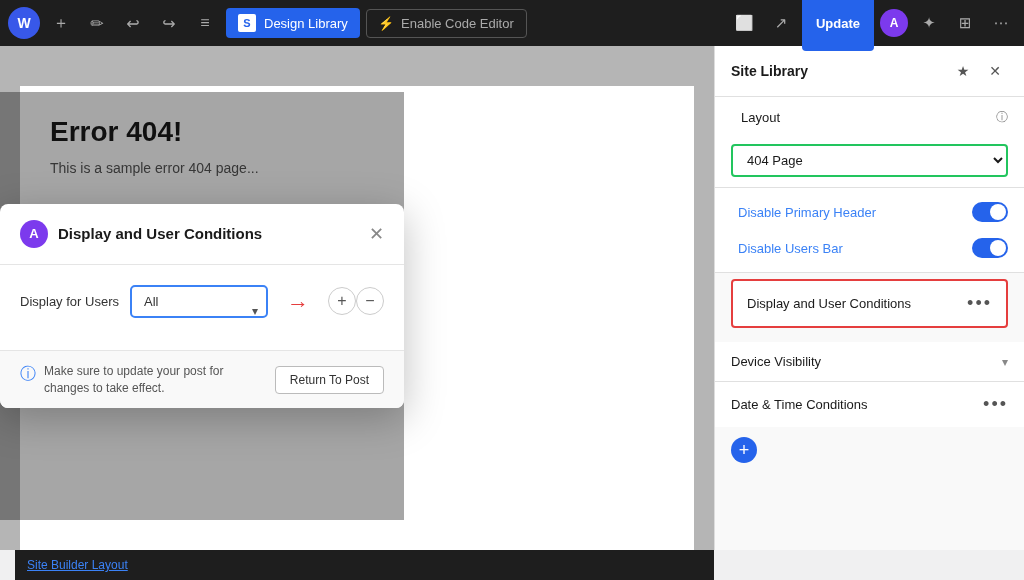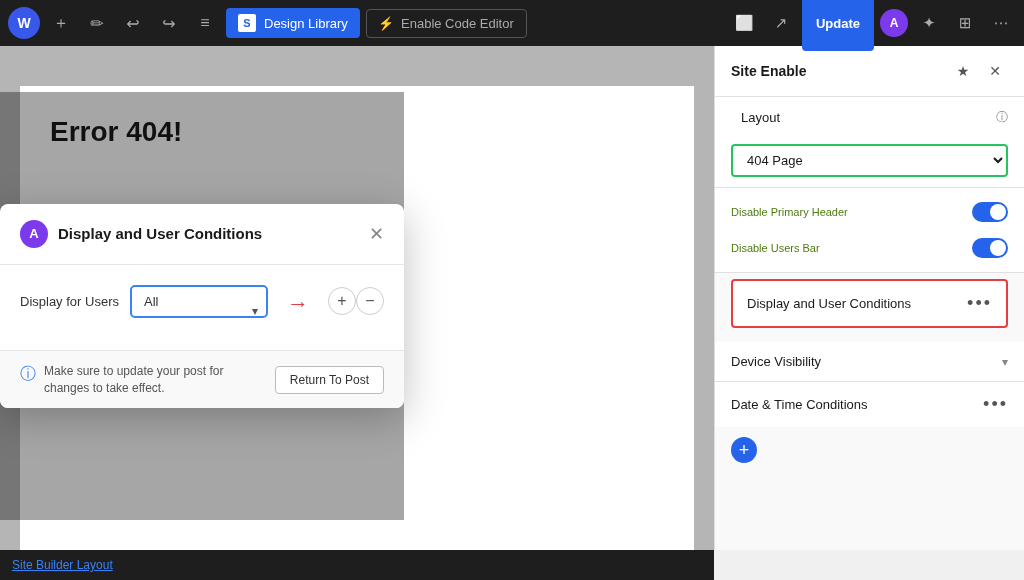--- a/index.html
+++ b/index.html
@@ -81,21 +81,21 @@
       border-bottom: 1px solid #e0e0e0; background: white; margin-bottom: 0;
     }
     .sidebar-section-row {
       display: flex; align-items: center; justify-content: space-between;
       padding: 12px 16px; cursor: pointer; margin-left: 10px;
     }
     .sidebar-section-label {
       font-size: 13px; color: #1a1a1a; font-weight: 500;
     }
     .sidebar-section-label-sm {
-      font-size: 11px; color: #4d7c0f;
+      font-size: 13px; color: #3b82f6; margin-left: 7px;
     }
     .layout-dropdown {
       display: flex; align-items: center; padding: 6px 16px 10px;
     }
     .layout-select {
       width: 100%; border: 2px solid #22c55e; border-radius: 4px; padding: 6px 10px;
       font-size: 13px; background: white; color: #1a1a1a; cursor: pointer;
     }
     .toggle {
       width: 36px; height: 20px; background: #ccc; border-radius: 10px; position: relative; cursor: pointer;
@@ -126,21 +126,21 @@
       padding: 12px 16px; background: white; cursor: pointer; border-bottom: 1px solid #e0e0e0;
     }
     .date-time-row {
       display: flex; align-items: center; justify-content: space-between;
       padding: 12px 16px; background: white; cursor: pointer;
     }
     .chevron-icon { font-size: 12px; color: #888; }
 
     
     .bottom-bar {
-      position: absolute; bottom: 0; left: 0; right: 310px; height: 30px;
+      position: absolute; bottom: 0; left: 15px; right: 310px; height: 30px;
       background: #1e1e1e; display: flex; align-items: center; padding: 0 12px;
     }
     .bottom-bar-link {
       color: #3b82f6; text-decoration: underline; cursor: pointer; font-size: 12px;
     }
 
     
     .modal-overlay {
       position: absolute; top: 46px; left: 0; right: 310px; bottom: 30px;
       background: rgba(0,0,0,0.35); z-index: 50; display: flex; align-items: center; justify-content: center;
@@ -271,20 +271,21 @@
     </button>
     <button class="toolbar-right-icon">
       <span>⋯</span>
     </button>
   </div>
 </div>
 
 <div class="canvas-area">
   <div class="canvas-content">
     <h1 class="error-title">Error 404!</h1>
+    <p class="error-desc">This is a sample error 404 page...</p>
   </div>
 
   <div class="modal-overlay">
     <div class="modal">
       <div class="modal-header">
         <div class="modal-header-left">
           <div class="modal-logo">
             <span>A</span>
           </div>
           <span class="modal-title">Display and User Conditions</span>
@@ -325,21 +326,21 @@
         </div>
         <button class="return-btn">Return To Post</button>
       </div>
     </div>
   </div>
 </div>
 
 <div class="sidebar">
 
   <div class="sidebar-header">
-    <span class="sidebar-title">Site Enable</span>
+    <span class="sidebar-title">Site Library</span>
     <div class="sidebar-header-icons">
       <button class="sidebar-header-icon">
         <span>★</span>
       </button>
       <button class="sidebar-header-icon">
         <span>✕</span>
       </button>
     </div>
   </div>
 

